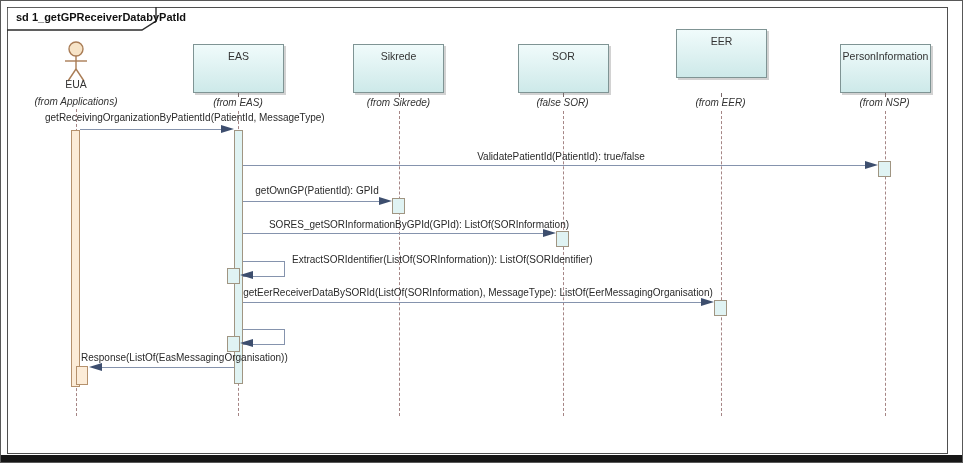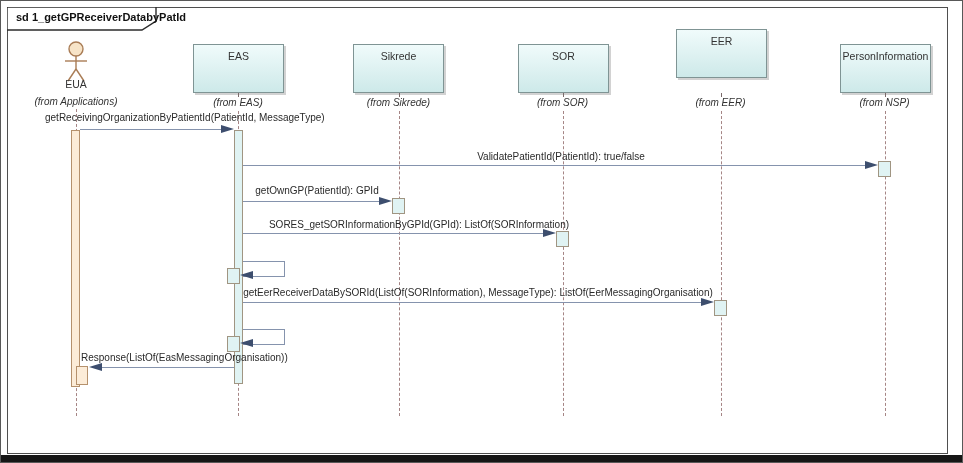--- a/index.html
+++ b/index.html
@@ -91,21 +91,21 @@
   <div class="head-box" style="left:352px;top:43px;">
     <span>Sikrede</span>
   </div>
   <div class="stub" style="left:397.5px;top:92px;"></div>
   <div class="from-label" style="left:397.5px;top:96px;">(from Sikrede)</div>
 
   <div class="head-box" style="left:517px;top:43px;">
     <span>SOR</span>
   </div>
   <div class="stub" style="left:561.5px;top:92px;"></div>
-  <div class="from-label" style="left:561.5px;top:96px;">(from SOR)</div>
+  <div class="from-label" style="left:561.5px;top:96px;">(false SOR)</div>
 
   <div class="head-box" style="left:675px;top:28px;">
     <span>EER</span>
   </div>
   <div class="stub" style="left:719.5px;top:92px;"></div>
   <div class="from-label" style="left:719.5px;top:96px;text-align:right;">(from EER)</div>
 
   <div class="head-box" style="left:839px;top:43px;">
     <span>PersonInformation</span>
   </div>
@@ -132,20 +132,21 @@
   <div class="ah-r" style="left:864px;top:160px;"></div>
 
   <div class="msg-label centered" style="left:316px;top:184px;">getOwnGP(PatientId): GPId</div>
   <div class="msg-line" style="left:241.5px;top:200px;width:136px;"></div>
   <div class="ah-r" style="left:378px;top:196px;"></div>
 
   <div class="msg-label centered" style="left:398px;top:218px;margin-left:20px;">SORES_getSORInformationByGPId(GPId): ListOf(SORInformation)</div>
   <div class="msg-line" style="left:241.5px;top:232px;width:300px;"></div>
   <div class="ah-r" style="left:542px;top:228px;"></div>
 
+  <div class="msg-label" style="left:291px;top:253px;">ExtractSORIdentifier(ListOf(SORInformation)): ListOf(SORIdentifier)</div>
   <div class="self-loop" style="left:241.5px;top:260px;"></div>
   <div class="ah-l" style="left:239px;top:270px;"></div>
 
   <div class="msg-label centered" style="left:477px;top:286px;">getEerReceiverDataBySORId(ListOf(SORInformation), MessageType): ListOf(EerMessagingOrganisation)</div>
   <div class="msg-line" style="left:241.5px;top:301px;width:458px;"></div>
   <div class="ah-r" style="left:700px;top:297px;"></div>
 
   <div class="self-loop" style="left:241.5px;top:328px;"></div>
   <div class="ah-l" style="left:239px;top:338px;"></div>
 

